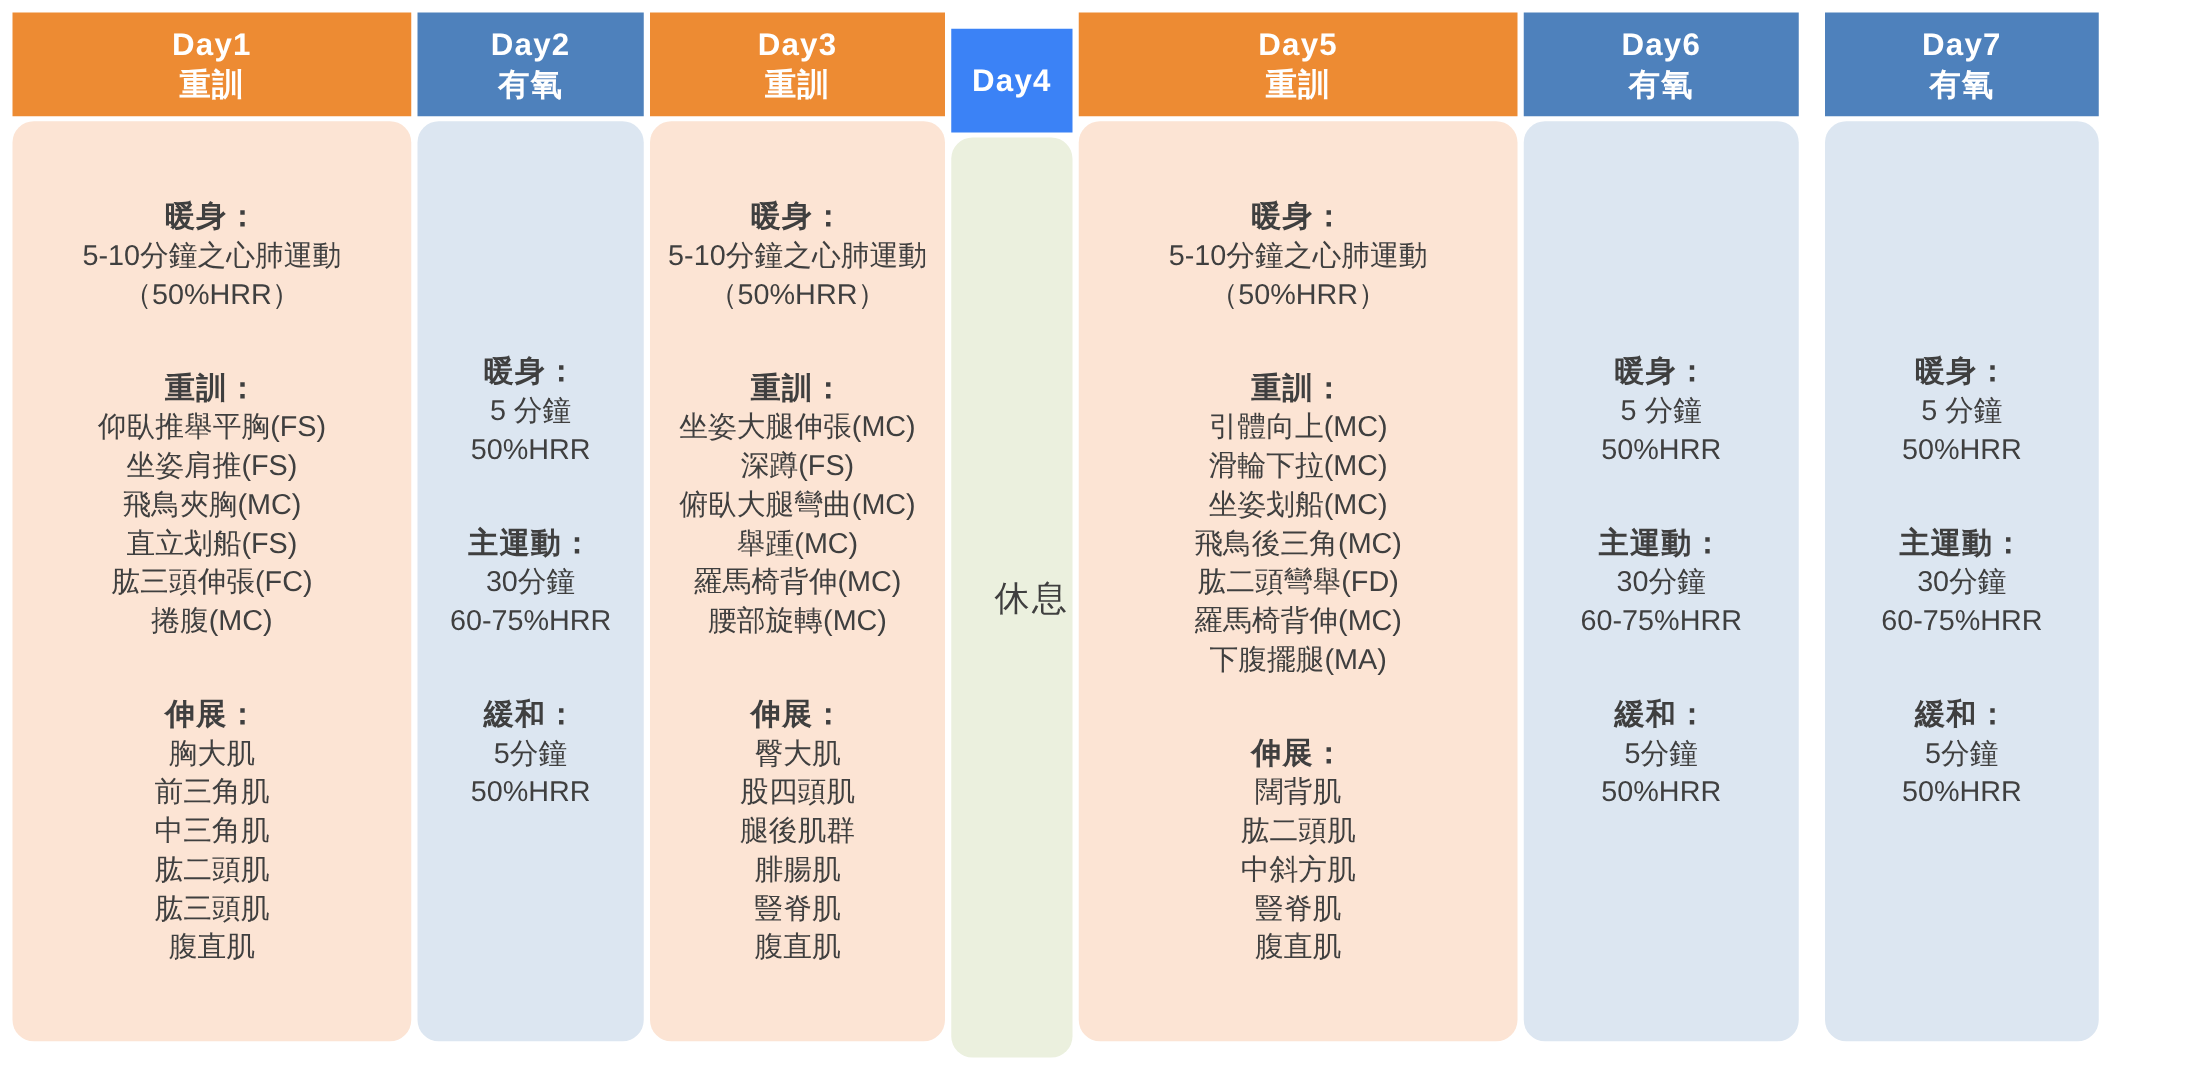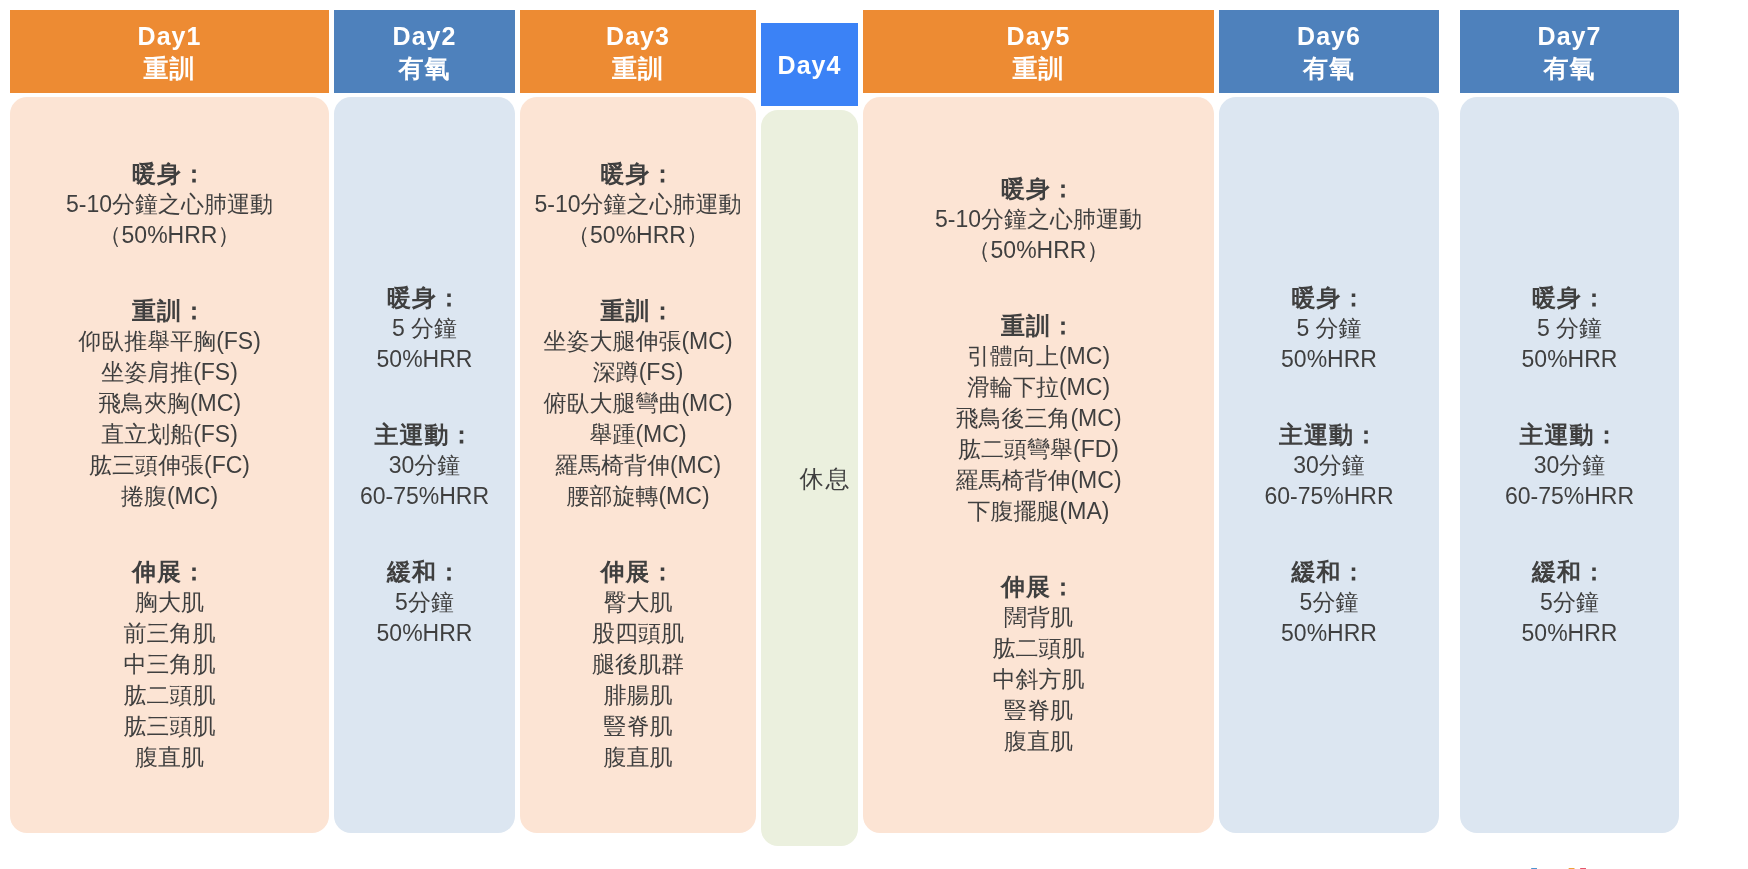--- a/index.html
+++ b/index.html
@@ -30,21 +30,21 @@
     font-size:23px;line-height:31px;border-radius:17px;
   }
   .section{margin:22px 0;}
   .section-title{font-weight:bold;font-size:24px;letter-spacing:1px;}
   .strength .col-header{background:#ed8b33;}
   .strength .col-body{background:#fce4d4;}
   .aerobic .col-header{background:#4e81bc;}
   .aerobic .col-body{background:#dce6f1;}
   .rest .col-header{background:#3b82f6;margin-top:13px;}
   .rest .col-body{background:#ebf0de;}
-  .rest .section-line{font-size:24px;letter-spacing:2px;padding-left:32px;}
+  .rest .section-line{font-size:28px;letter-spacing:2px;padding-left:32px;}
   .footer{
     display:flex;justify-content:flex-end;align-items:baseline;
     padding:0 44px 0 0;margin-top:-6px;
   }
   .logo{font-size:42px;font-weight:bold;letter-spacing:0px;line-height:42px;margin-top:24px;}
   .logo .lt{display:inline-block;}
   .logo-suffix{font-size:27px;font-weight:bold;color:#58595b;margin-left:5px;}
 </style>
 </head>
 <body>
@@ -153,20 +153,21 @@
       <div class="col-body">
         <div class="section">
           <div class="section-title">暖身：</div>
           <div class="section-line">5-10分鐘之心肺運動</div>
           <div class="section-line">（50%HRR）</div>
         </div>
         <div class="section">
           <div class="section-title">重訓：</div>
           <div class="section-line">引體向上(MC)</div>
           <div class="section-line">滑輪下拉(MC)</div>
+          <div class="section-line">坐姿划船(MC)</div>
           <div class="section-line">飛鳥後三角(MC)</div>
           <div class="section-line">肱二頭彎舉(FD)</div>
           <div class="section-line">羅馬椅背伸(MC)</div>
           <div class="section-line">下腹擺腿(MA)</div>
         </div>
         <div class="section">
           <div class="section-title">伸展：</div>
           <div class="section-line">闊背肌</div>
           <div class="section-line">肱二頭肌</div>
           <div class="section-line">中斜方肌</div>

